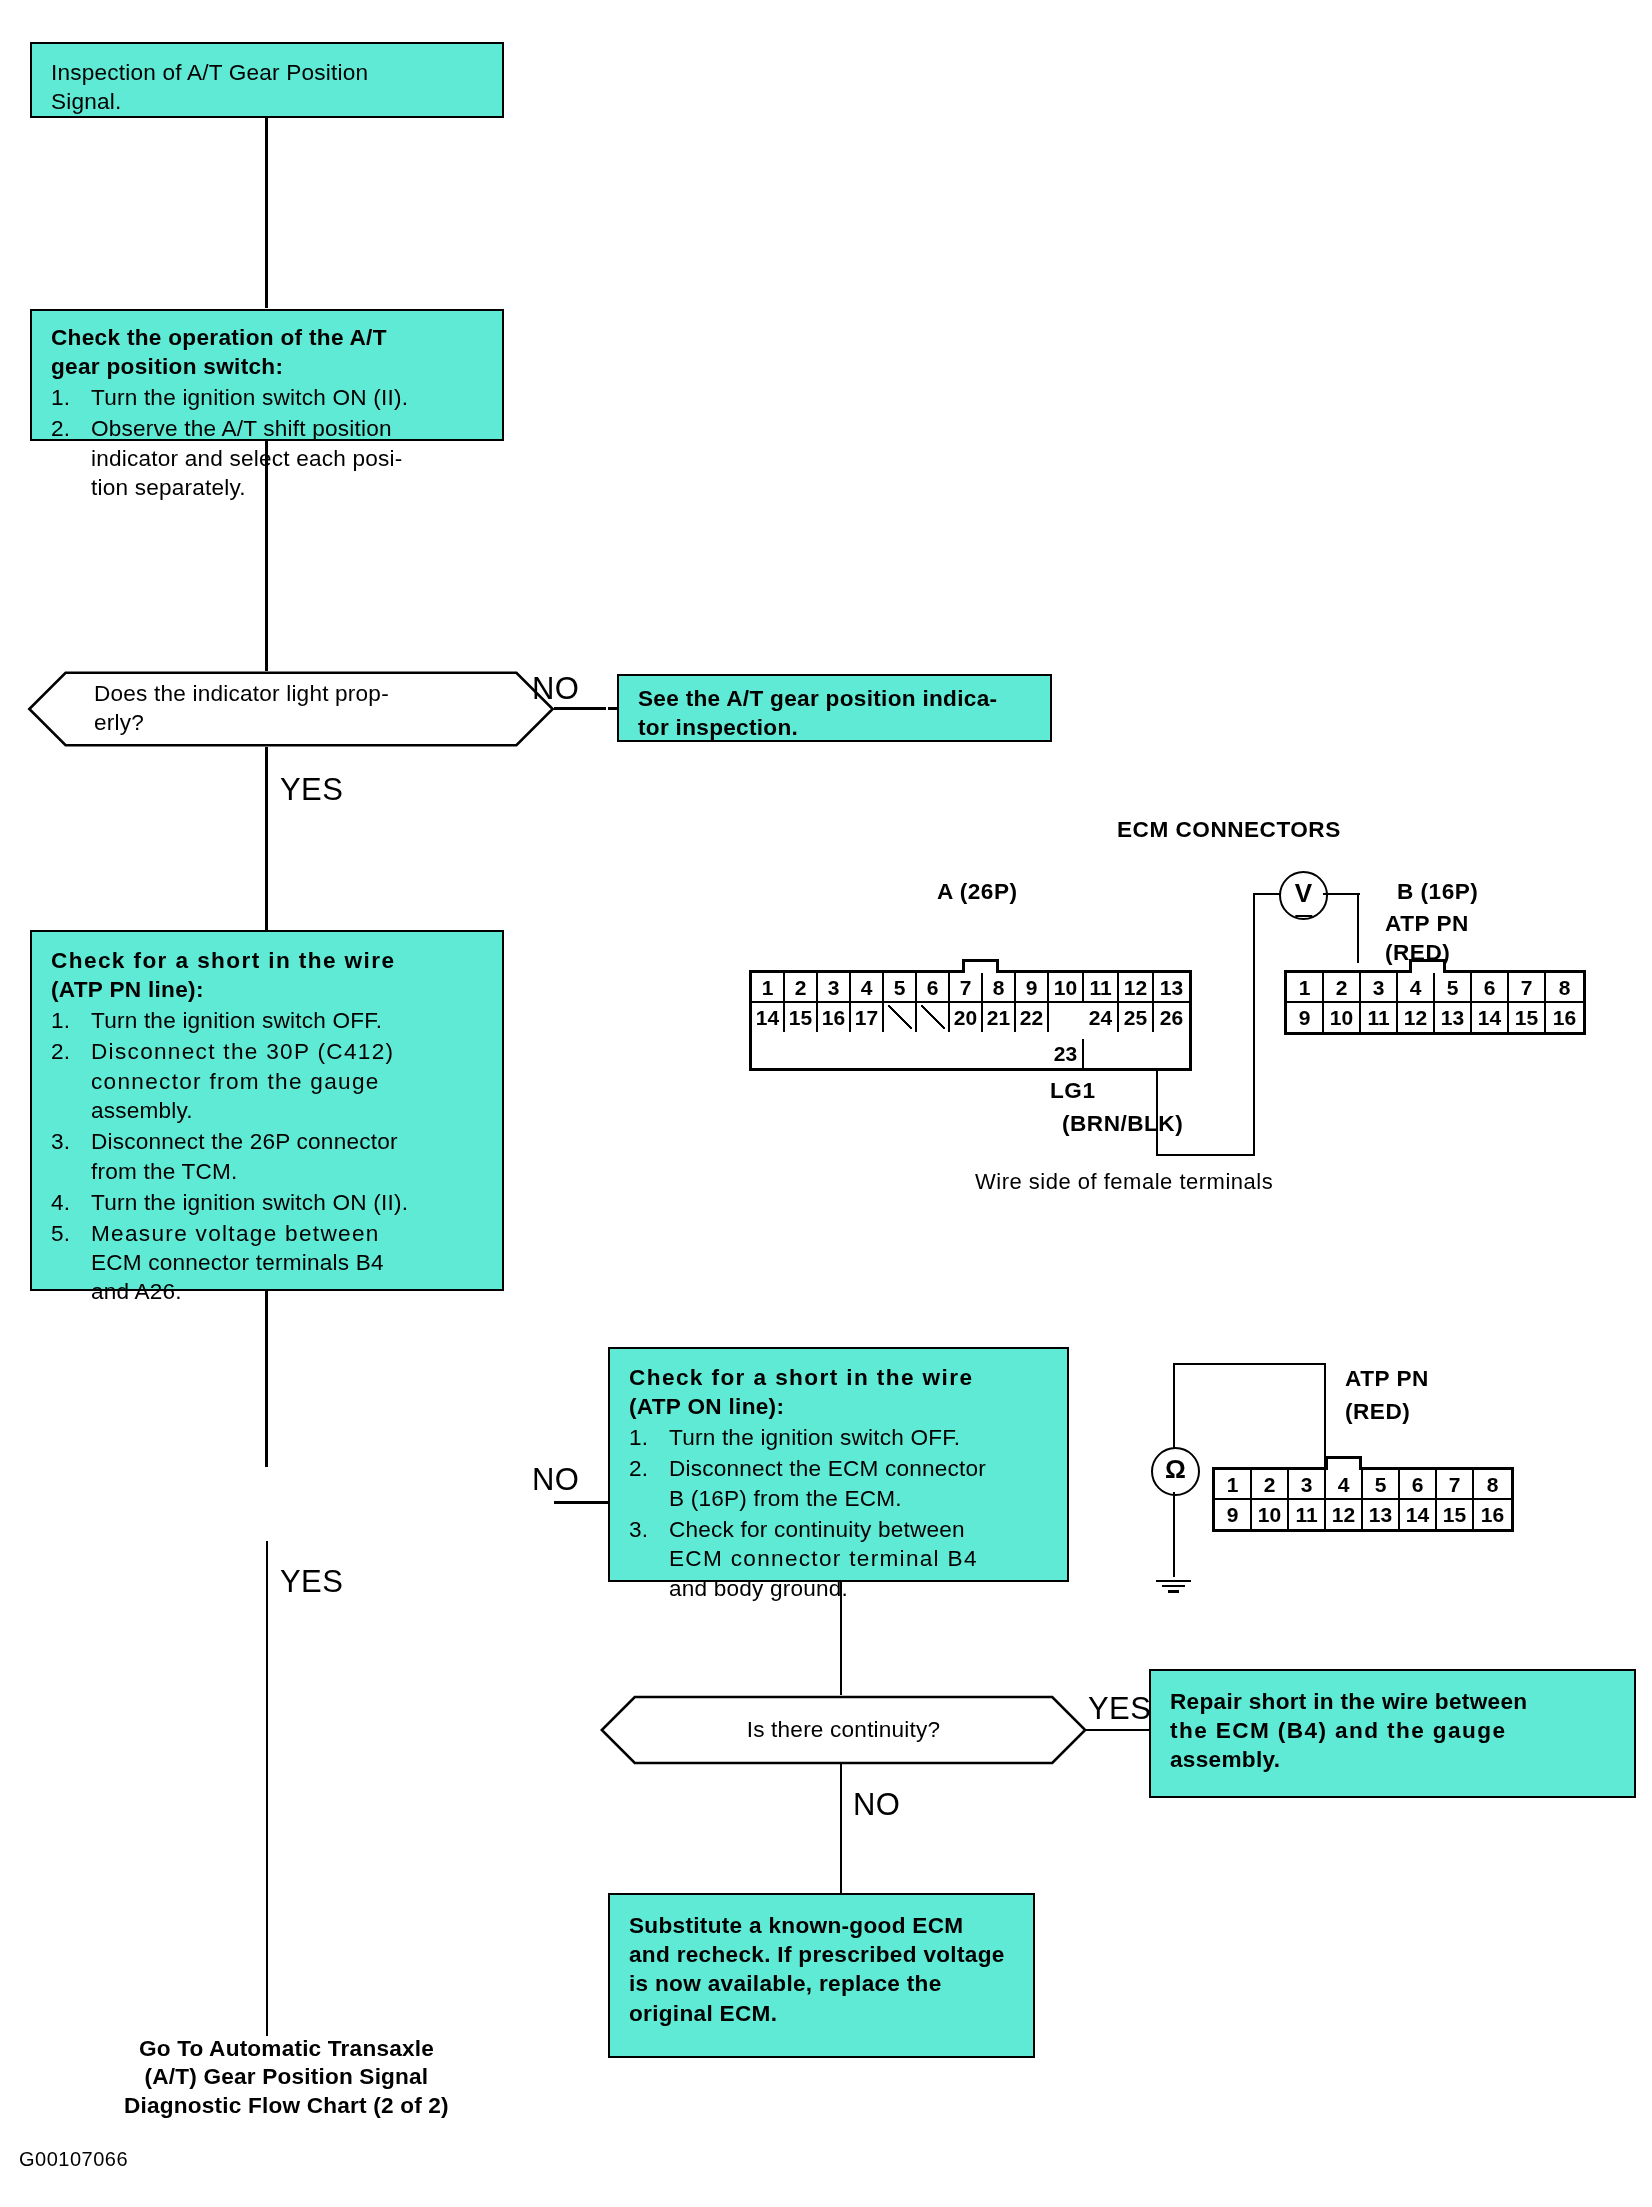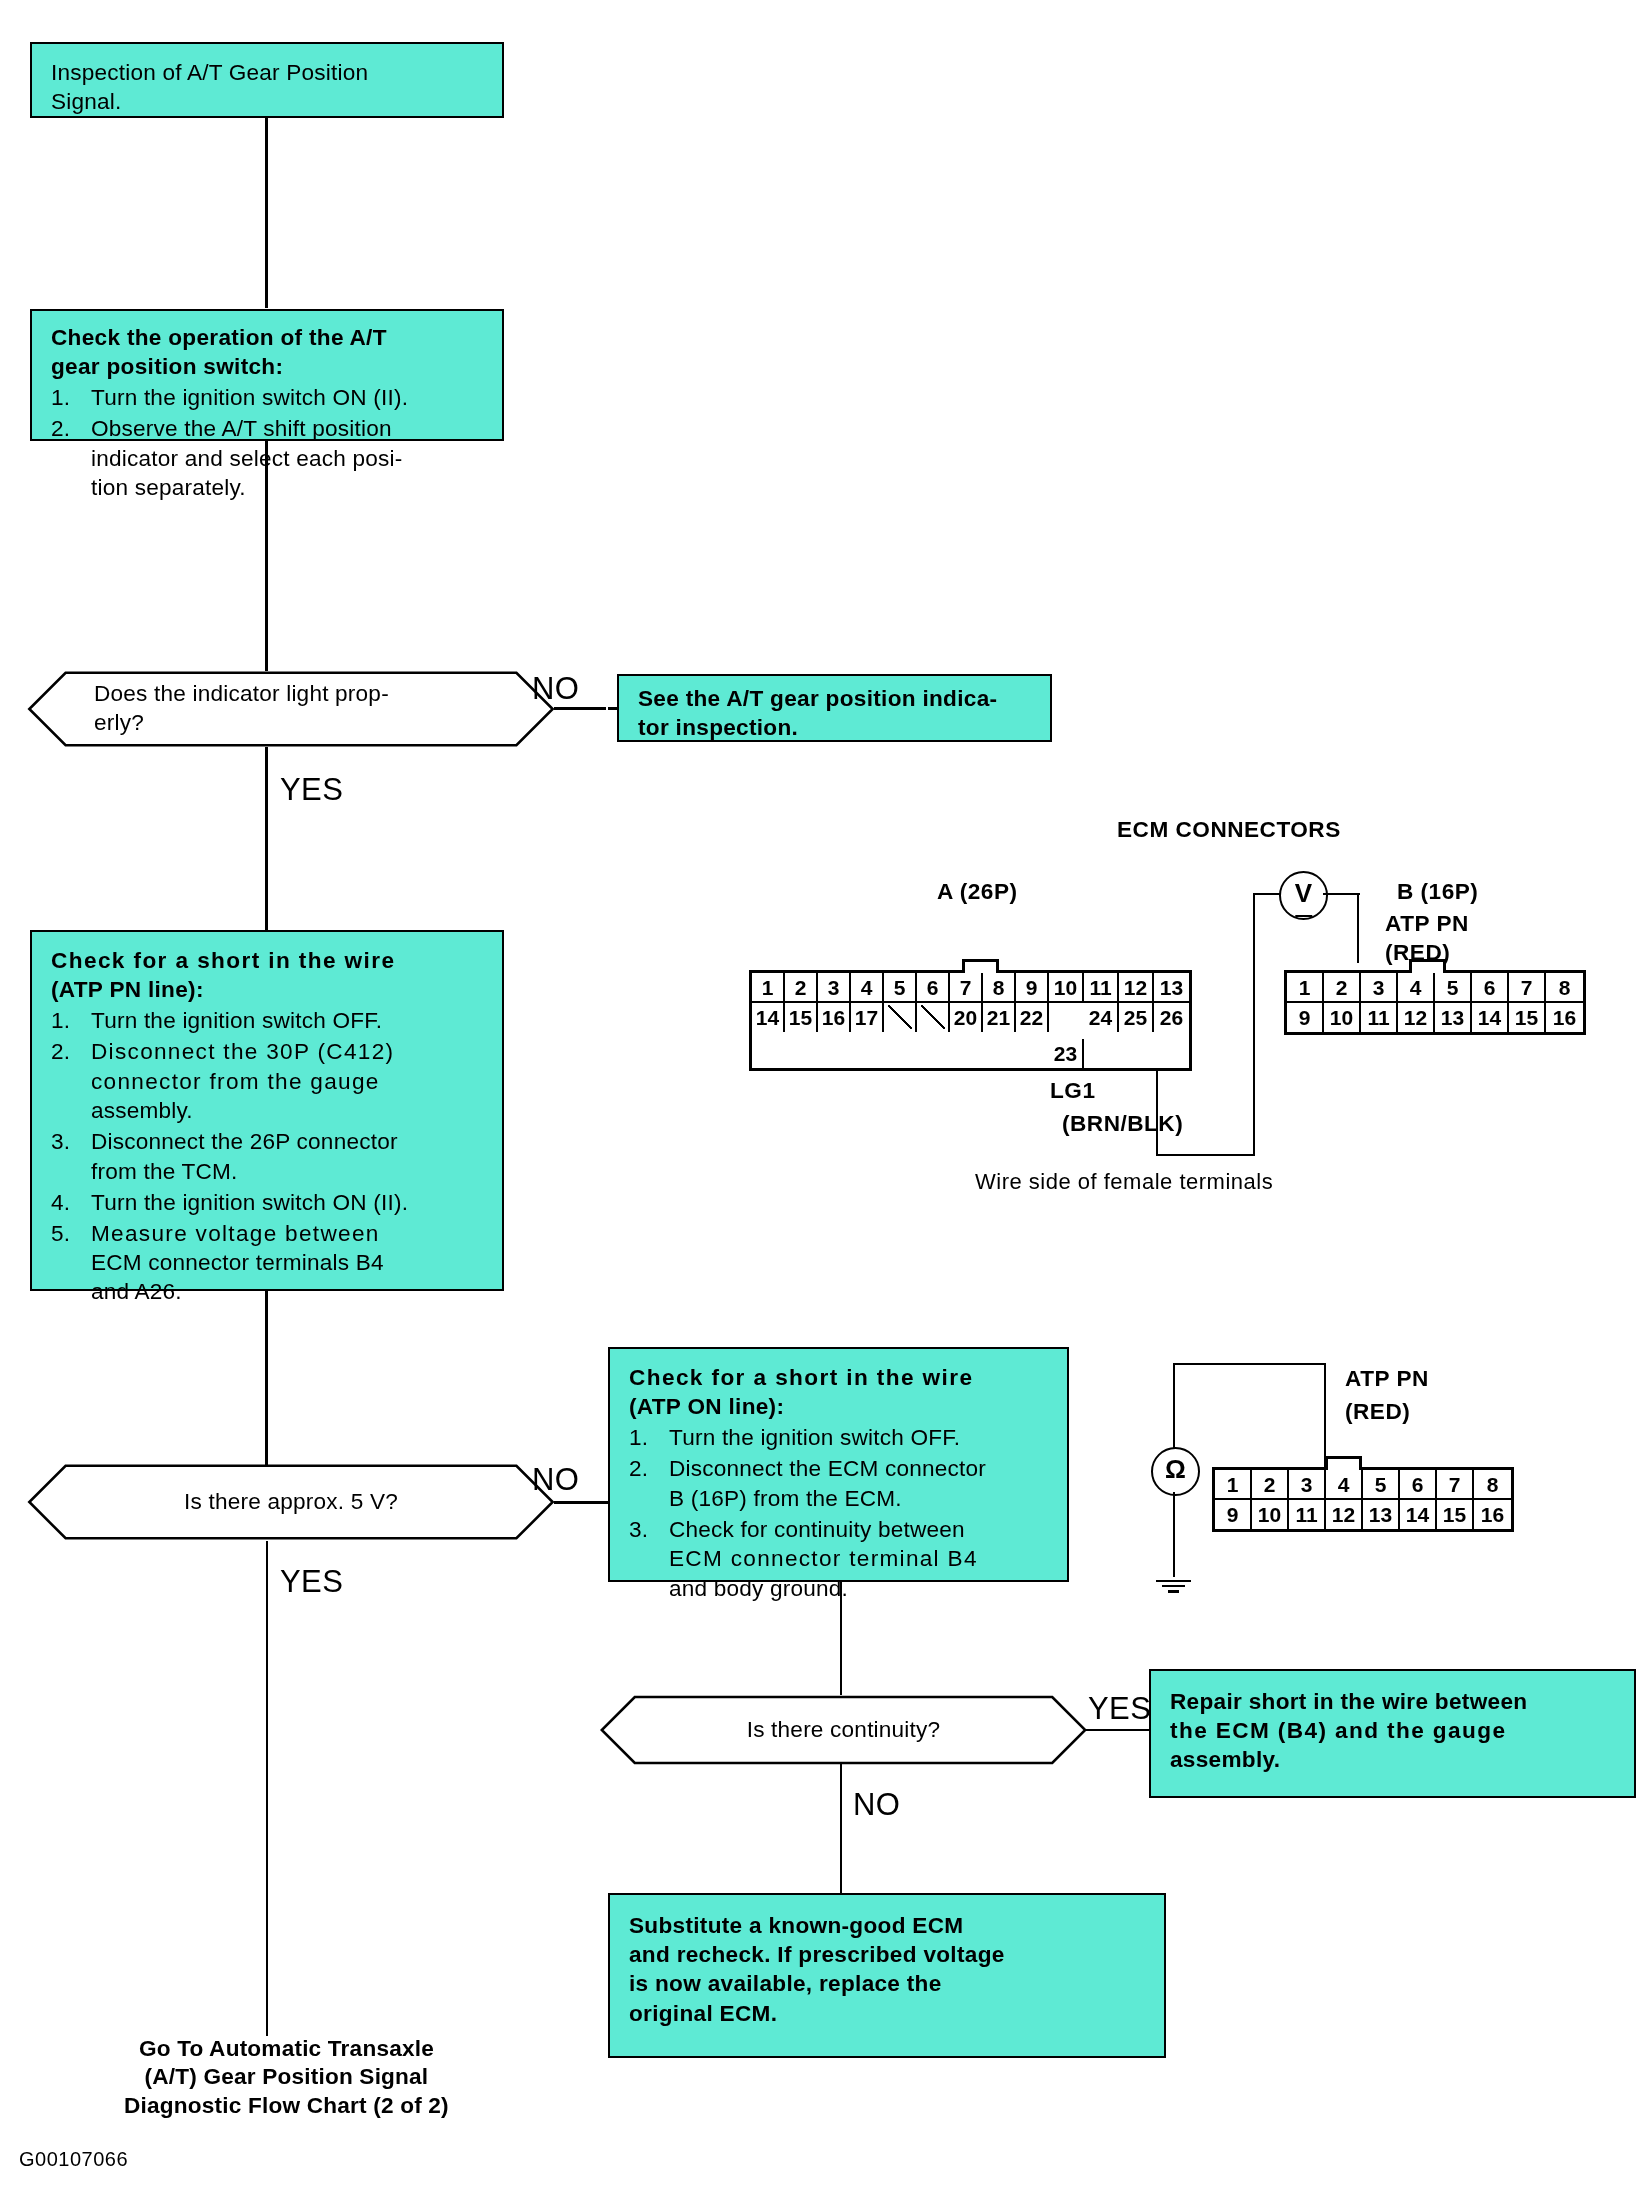--- a/index.html
+++ b/index.html
@@ -302,26 +302,20 @@
           <span class="sp-wide">Measure voltage between</span><br>
           <span>ECM connector terminals B4</span><br>
           <span>and A26.</span>
         </li>
       </ol>
     </div>
   </div>
 
   <div class="vline" style="left:265px; top:1291px; height:176px;"></div>
 
-  <div class="decision" style="left:26px; top:1464px; width:530px; height:76px;">
-    <svg width="530" height="76" viewBox="0 0 610 88">
-      <polygon points="44,2 566,2 608,44 566,86 44,86 2,44" fill="#ffffff" stroke="#000000" stroke-width="3"></polygon>
-    </svg>
-    <div class="dtext">Is there approx. 5 V?</div>
-  </div>
 
   <div class="hline" style="left:554px; top:1501px; width:54px;"></div>
   <div class="branch-label" style="left:532px; top:1462px;">NO</div>
 
   <div class="branch-label" style="left:280px; top:1564px;">YES</div>
   <div class="thinv" style="left:266px; top:1541px; height:495px;"></div>
 
   <div class="box" style="left:608px; top:1347px; width:461px; height:235px;">
     <div class="inner" style="padding-top:14px;">
       <div class="ttl wide">Check for a short in the wire</div>
@@ -362,21 +356,21 @@
   <div class="thinv" style="left:840px; top:1764px; height:129px;"></div>
 
   <div class="box" style="left:1149px; top:1669px; width:487px; height:129px;">
     <div class="inner" style="padding-top:15.6px;">
       <div class="ttl">Repair short in the wire between</div>
       <div class="ttl wide">the ECM (B4) and the gauge</div>
       <div class="ttl">assembly.</div>
     </div>
   </div>
 
-  <div class="box" style="left:608px; top:1893px; width:558px; height:165px;">
+  <div class="box" style="left:608px; top:1893px; width:427px; height:165px;">
     <div class="inner" style="padding-top:15.6px;">
       <div class="ttl">Substitute a known-good ECM</div>
       <div class="ttl">and recheck. If prescribed voltage</div>
       <div class="ttl">is now available, replace the</div>
       <div class="ttl">original ECM.</div>
     </div>
   </div>
 
   <div class="cap" style="left:1117px; top:817px;">ECM CONNECTORS</div>
 

